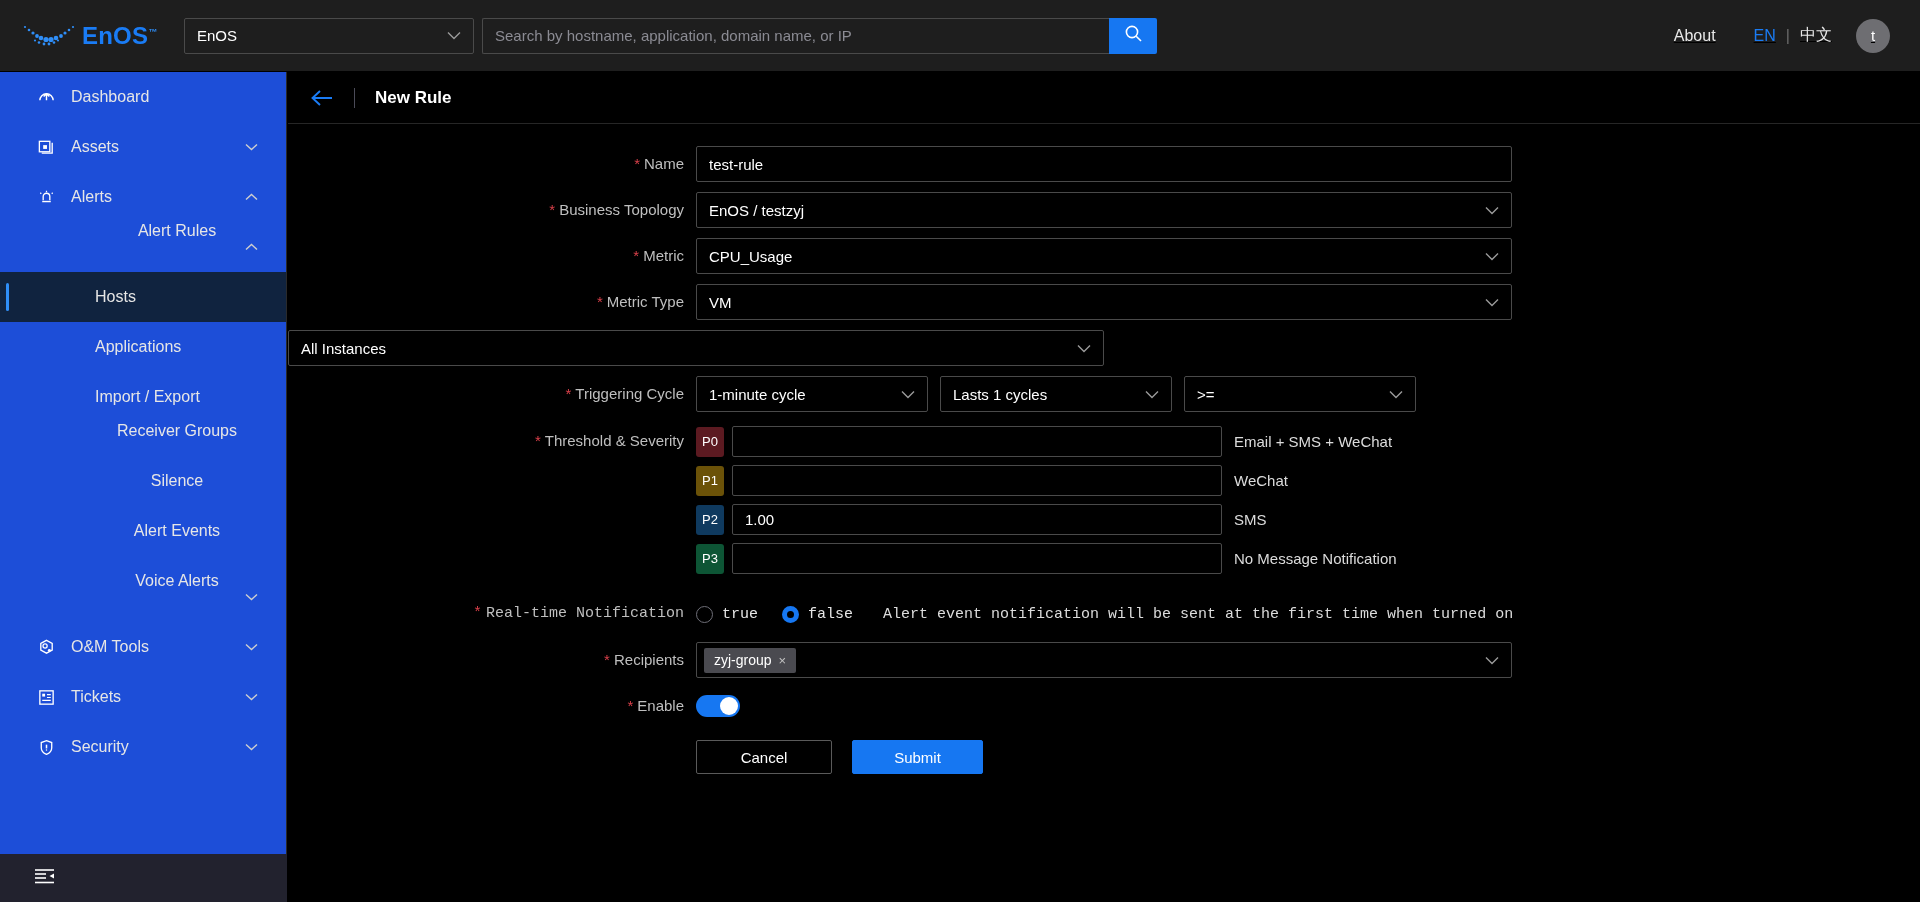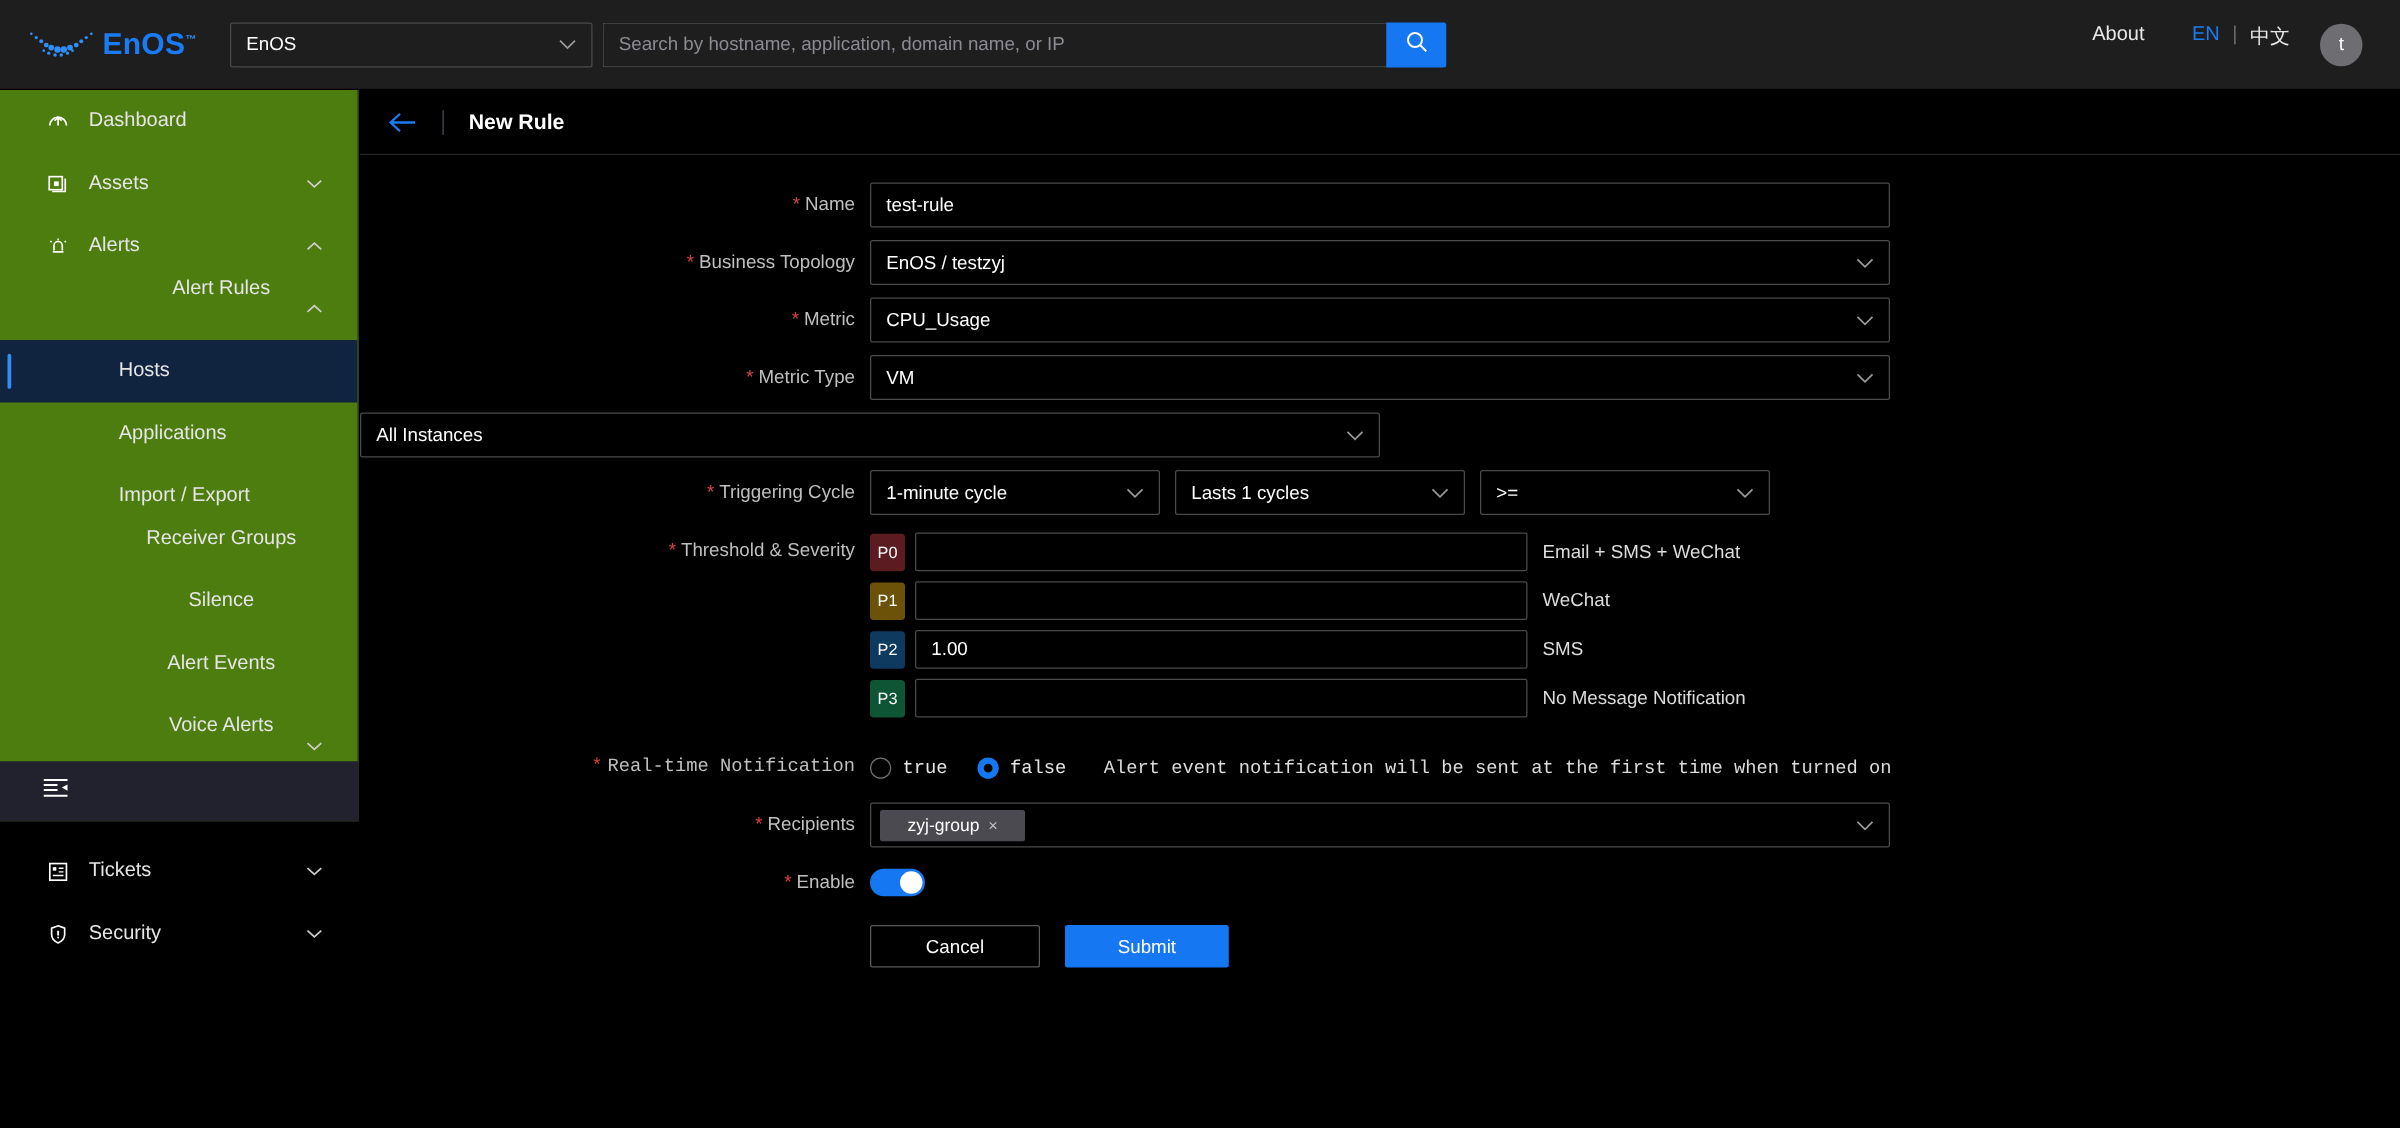--- a/index.html
+++ b/index.html
@@ -53,40 +53,40 @@
   .search-btn {
     width: 48px; height: 36px;
     background: #1677f2;
     border: none; border-radius: 0 2px 2px 0;
     display: flex; align-items: center; justify-content: center;
     cursor: pointer;
   }
 
   .header-right {
     margin-left: auto; margin-right: 30px;
-    display: flex; align-items: flex-start; gap: 0;
+    display: flex; align-items: center; gap: 0; text-decoration: underline;
   }
   .about-link { color: #e8e8e8; font-size: 16px; cursor: pointer; margin-right: 38px; }
   .lang-en { color: #1a7cf5; font-size: 16px; cursor: pointer; }
   .lang-div { color: #6b6b6b; margin: 0 10px; font-size: 16px; }
   .lang-zh { color: #e8e8e8; font-size: 16px; cursor: pointer; }
   .avatar {
     margin-left: 24px;
     width: 34px; height: 34px; border-radius: 50%;
     background: #6e6e72;
     color: #ffffff; font-size: 15px;
     display: flex; align-items: center; justify-content: center;
     cursor: pointer;
   }
 
   
   .sidebar {
     position: absolute; top: 72px; left: 0;
-    width: 287px; height: 585px;
-    background: #4d7c0f;
+    width: 287px; height: 830px;
+    background: #1d4ed8;
     border-right: 1px solid #2a2a2a;
   }
   .side-scroll { height: 782px; overflow: hidden; }
   .nav-item {
     height: 50px;
     display: flex; align-items: center;
     color: #e6e6e6; font-size: 16px;
     cursor: pointer; position: relative;
   }
   .nav-item .ic { width: 22px; height: 22px; display: flex; align-items: center; justify-content: center; flex: none; }
@@ -177,21 +177,21 @@
   .radio.sel { border: 5px solid #1677f2; background: #000; }
   .radio-lab { color: #e6e6e6; font-size: 15px; margin-left: 9px; margin-right: 24px; cursor: pointer; }
   .hint { color: #dcdcdc; font-size: 15px; margin-left: 6px; }
 
   
   .tag {
     background: #4a4a50;
     border-radius: 2px;
     height: 25px;
     display: inline-flex; align-items: center;
-    padding: 0 22px;
+    padding: 0 10px;
     color: #ffffff; font-size: 14px;
     margin-right: 6px;
   }
   .tag .x { color: #c2c2c2; margin-left: 7px; font-size: 13px; cursor: pointer; }
 
   
   .toggle {
     width: 44px; height: 22px; border-radius: 11px;
     background: #1677f2; position: relative; cursor: pointer;
     margin-top: 7px;

